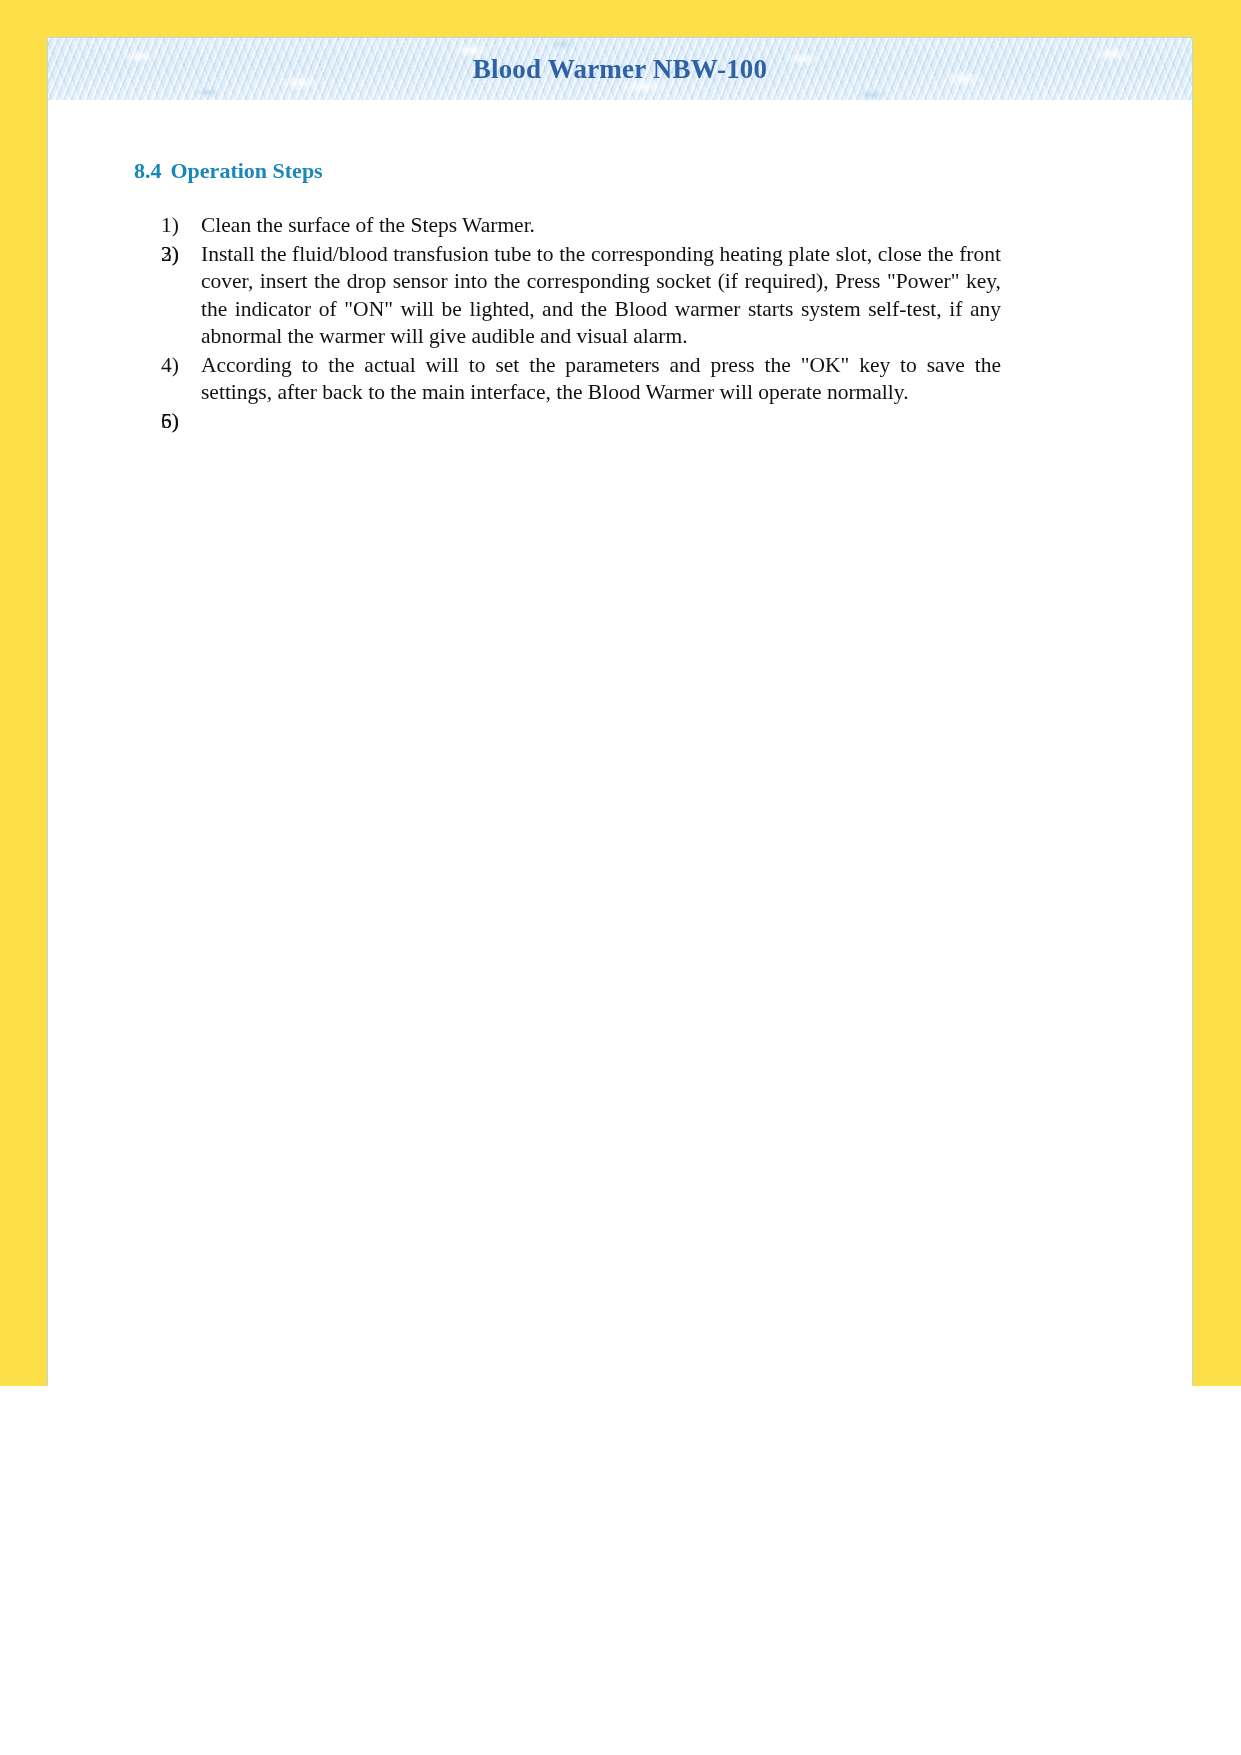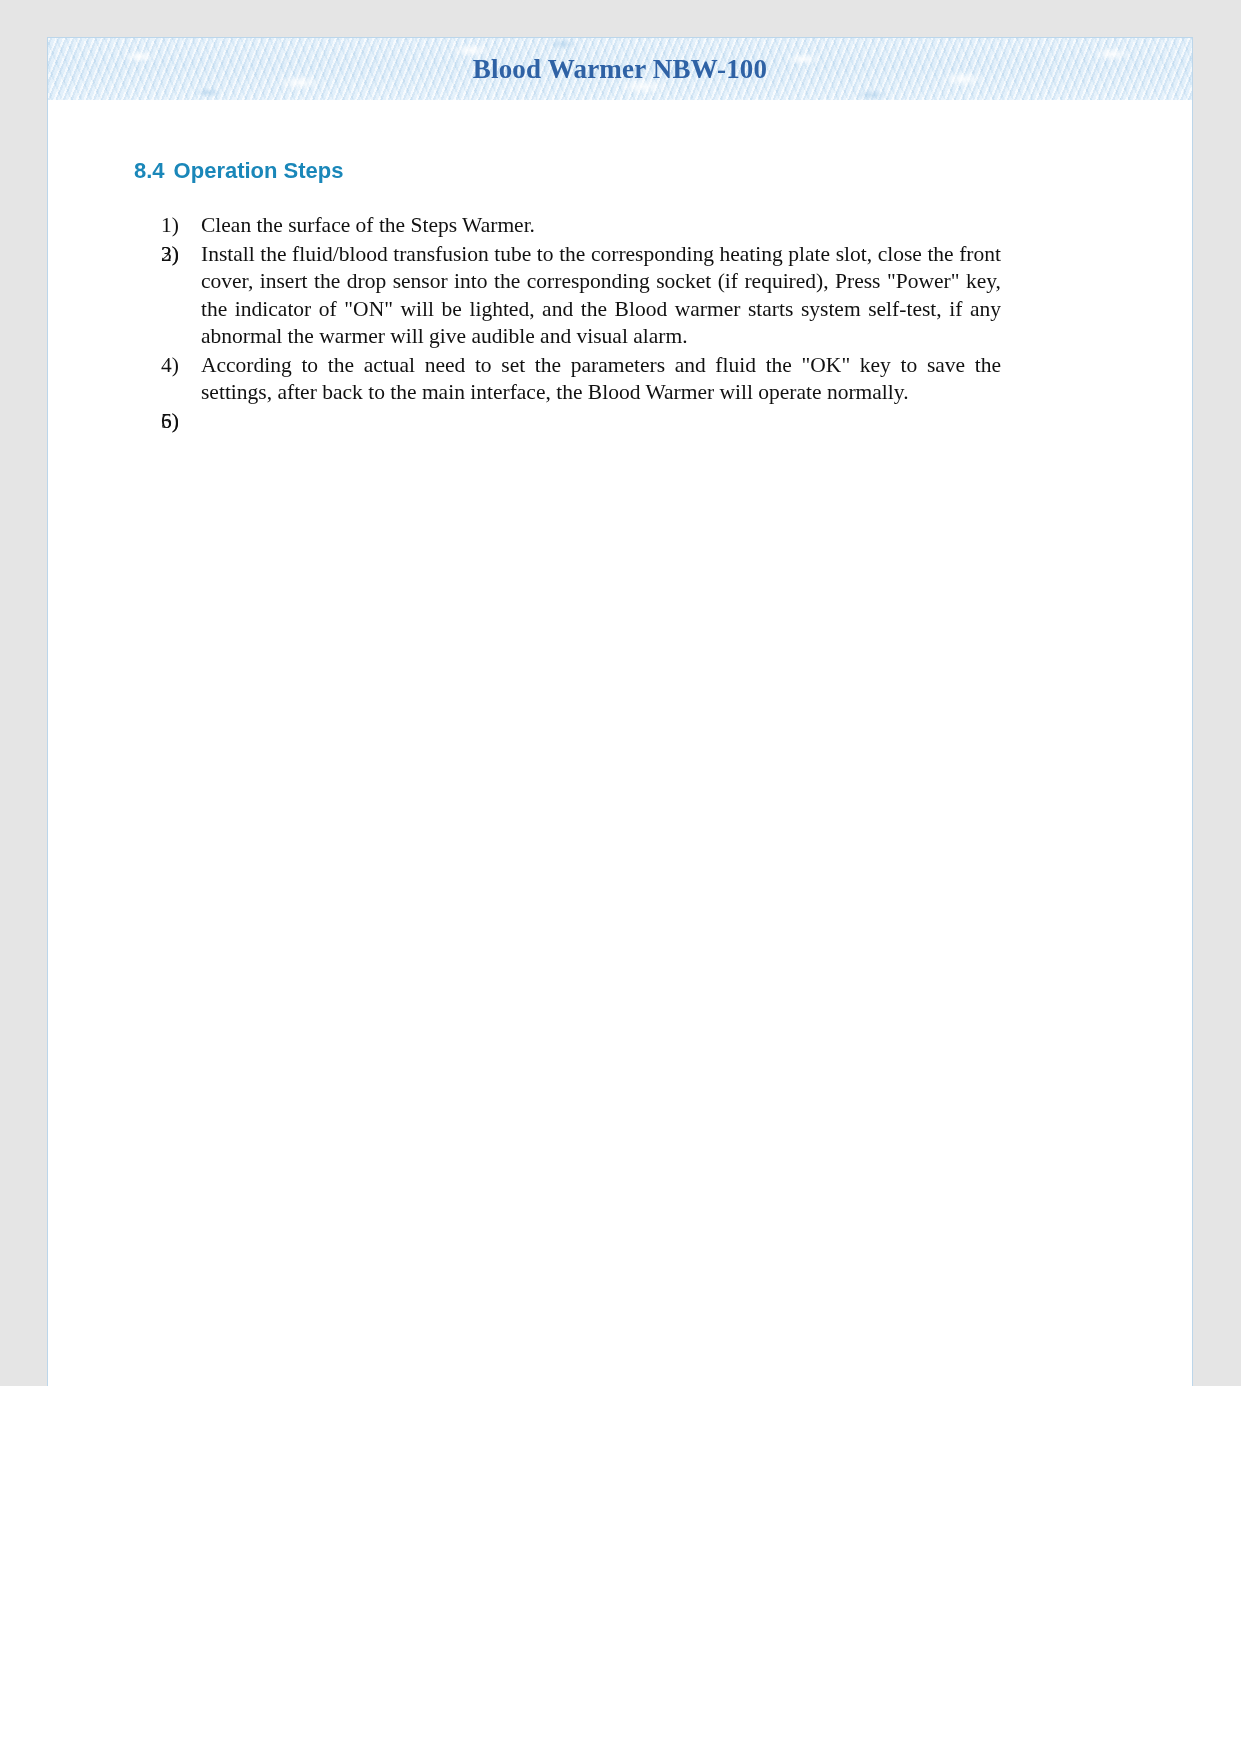--- a/index.html
+++ b/index.html
@@ -6,21 +6,21 @@
   html, body {
     margin: 0;
     padding: 0;
     background: #ffffff;
   }
 
   #page {
     position: relative;
     width: 1241px;
     height: 1386px;
-    background: #e5e5e5;
+    background: #fde047;
     overflow: hidden;
     font-family: "Liberation Serif", "DejaVu Serif", serif;
   }
 
   
   .page-frame {
     position: absolute;
     left: 47px;
     top: 37px;
     width: 1146px;
@@ -89,21 +89,21 @@
     left: 48px;
     top: 100px;
     width: 1144px;
     height: 1560px;
   }
 
   .section-heading {
     position: absolute;
     left: 86px;
     top: 58px;
-    font-family: Liberation Sans, sans-serif;
+    font-family: Liberation Serif, serif;
     font-weight: bold;
     font-size: 22px;
     color: #1a87b9;
     white-space: nowrap;
   }
   .section-heading .sec-num { margin-right: 9px; }
 
   .steps-list {
     position: absolute;
     left: 113px;
@@ -170,21 +170,21 @@
   <div class="content">
 
     <div class="section-heading">
       <span class="sec-num">8.4</span><span>Operation Steps</span>
     </div>
 
     <ol class="steps-list">
         <li class="step nowrap-line"><span class="marker">1)</span><span>Clean the surface of the Steps Warmer.</span></li>
         <li class="step nowrap-line"><span class="marker">2)</span></li>
         <li class="step"><span class="marker">3)</span><span><span>Install the fluid/blood transfusion tube to the corresponding heating plate slot, close the front cover, insert the drop sensor into the corresponding socket (if required), Press "</span><b>Power</b><span>" key, the indicator of "</span><b>ON</b><span>" will be lighted, and the Blood warmer starts system self-test, if any abnormal the warmer will give audible and visual alarm.</span></span></li>
-        <li class="step"><span class="marker">4)</span><span><span>According to the actual need to set the parameters and fluid the "</span><b>OK</b><span>" key to save the settings, after back to the main interface, the Blood Warmer will operate normally.</span></span></li>
+        <li class="step"><span class="marker">4)</span><span><span>According to the actual will to set the parameters and press the "</span><b>OK</b><span>" key to save the settings, after back to the main interface, the Blood Warmer will operate normally.</span></span></li>
         <li class="step nowrap-line"><span class="marker">5)</span></li>
         <li class="step nowrap-line"><span class="marker">6)</span></li>
       </ol>
 
     <div class="page-number">20</div>
 
   </div>
 </div>
 
 </body></html>

